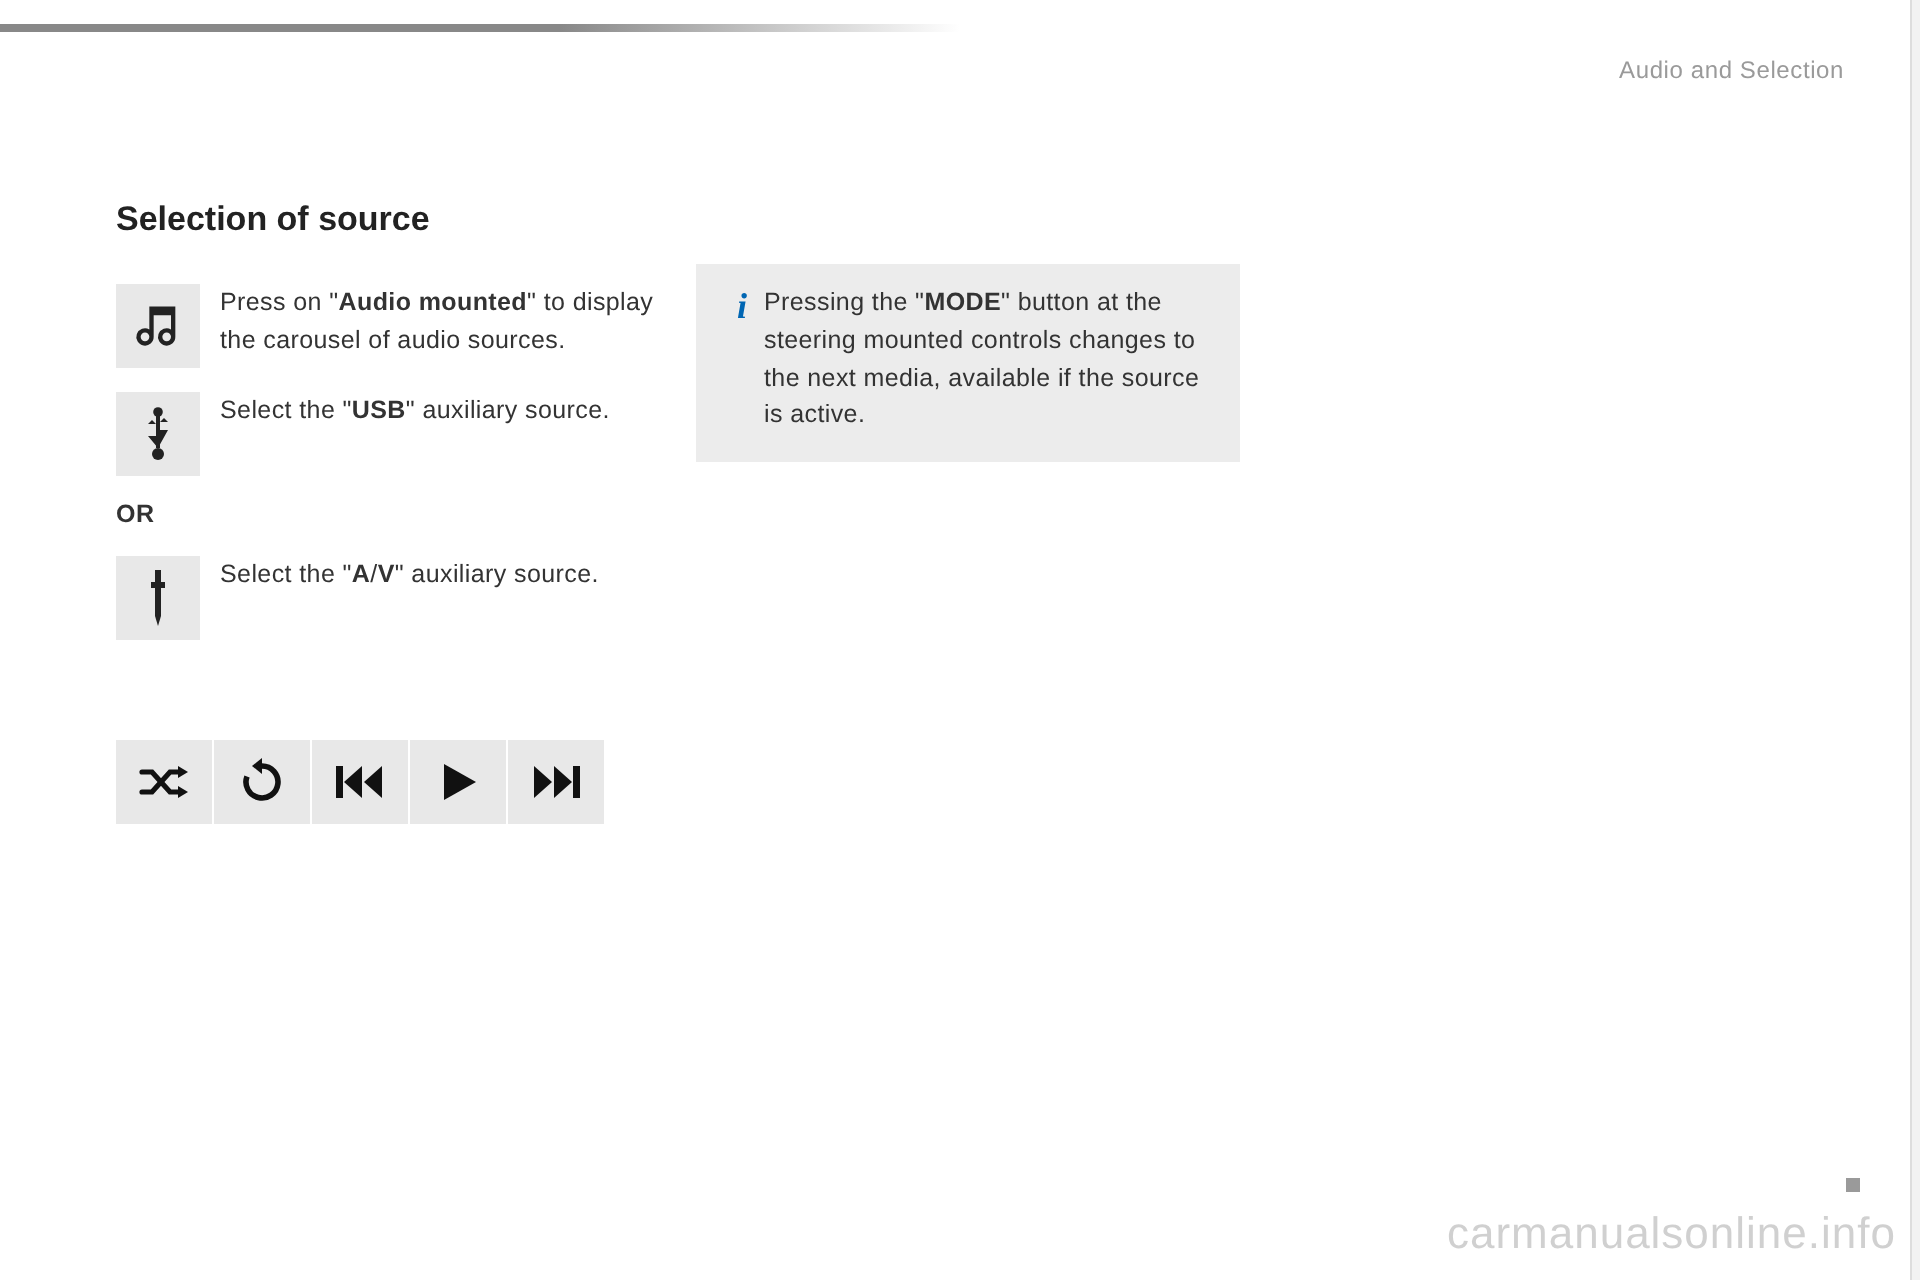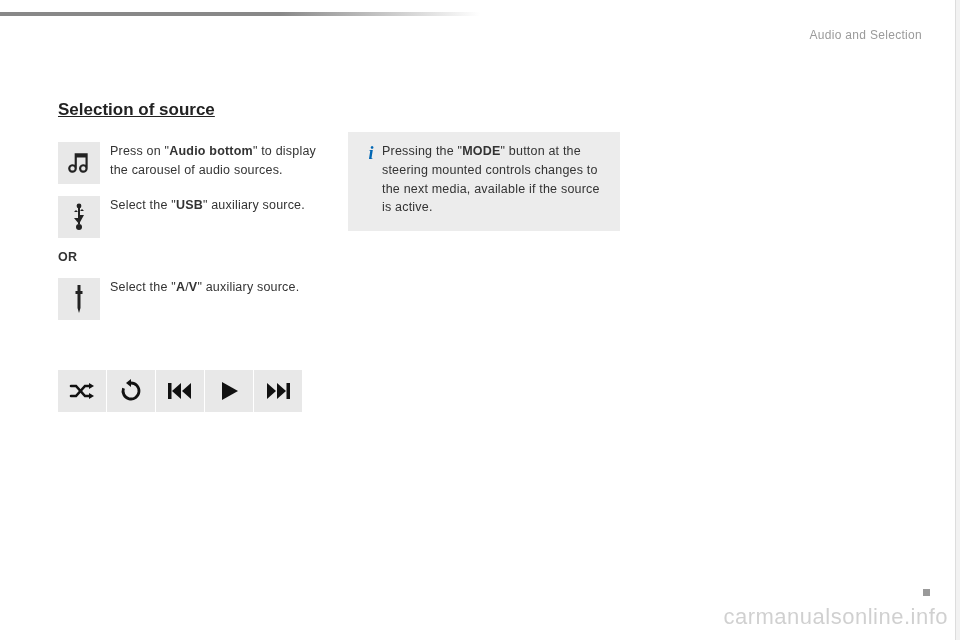--- a/index.html
+++ b/index.html
@@ -42,21 +42,20 @@
       position: absolute;
       top: 100px;
       left: 58px;
       width: 580px;
     }
     .title {
       font-size: 17px;
       font-weight: bold;
       color: #222;
       margin-bottom: 22px;
-      text-decoration: underline;
     }
     .row {
       display: flex;
       align-items: flex-start;
       margin-bottom: 12px;
     }
     .icon-box {
       width: 42px;
       height: 42px;
       background: #e8e8e8;
@@ -172,21 +171,21 @@
 <div class="content">
   <div class="title">Selection of source</div>
 
   <div class="row">
     <div class="icon-box">
       <svg width="26" height="26" viewBox="0 0 24 24">
           <path fill="#222" d="M8 3v10.6A4 4 0 1 0 10 17V7h8v6.6A4 4 0 1 0 20 17V3H8zM6 19a2 2 0 1 1 0-4 2 2 0 0 1 0 4zm10 0a2 2 0 1 1 0-4 2 2 0 0 1 0 4z"></path>
         </svg>
     </div>
     <div class="row-text">
-      <span>Press on "</span><b>Audio bottom</b><span>" to display the carousel of audio sources.</span>
+      <span>Press on "</span><b>Audio mounted</b><span>" to display the carousel of audio sources.</span>
     </div>
   </div>
 
   <div class="row">
     <div class="icon-box">
       <svg width="20" height="30" viewBox="0 0 20 30">
           <g fill="#222">
             <circle cx="10" cy="4" r="2.4"></circle>
             <rect x="9" y="5" width="2" height="17"></rect>
             <path d="M10 22 l-5 -6 h3 v-6 h-3 l2 -2 2 2 h-1 v6 h2z"></path>

